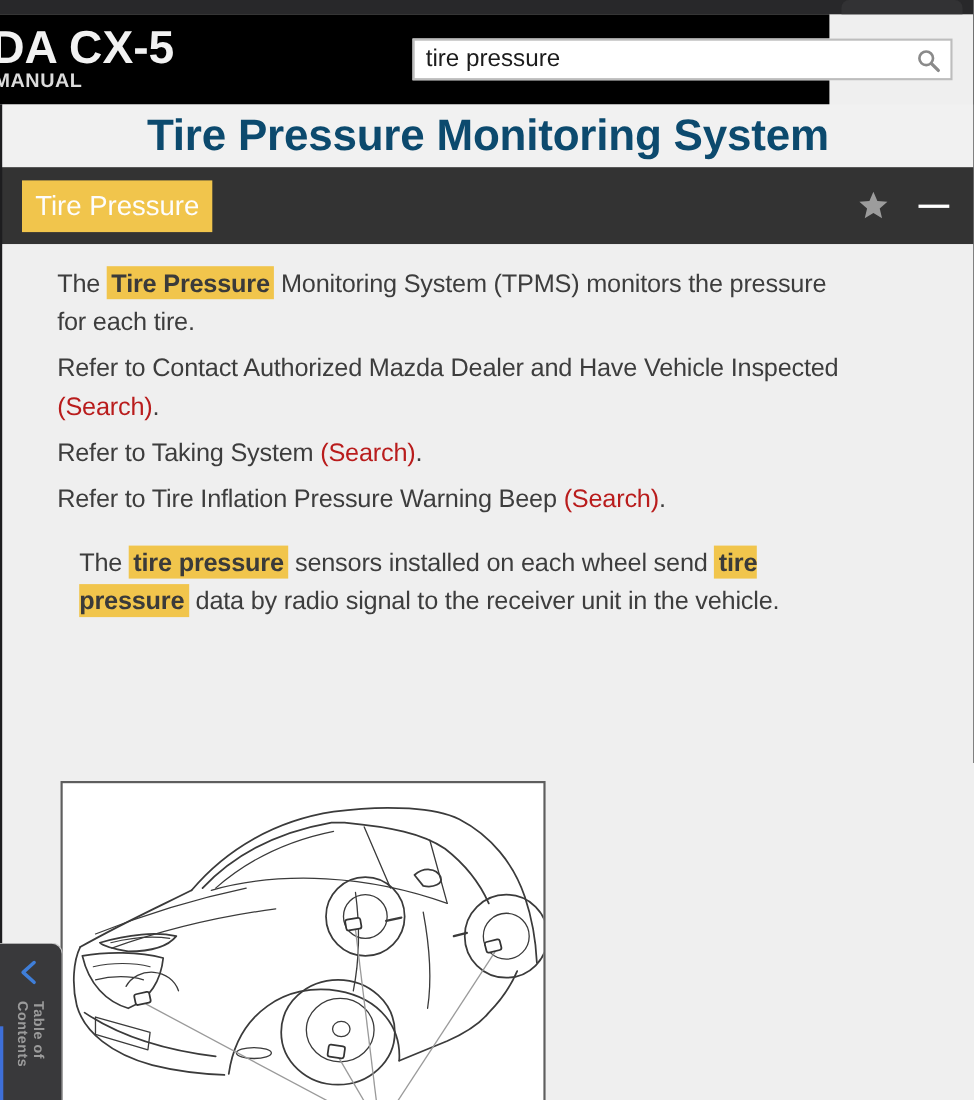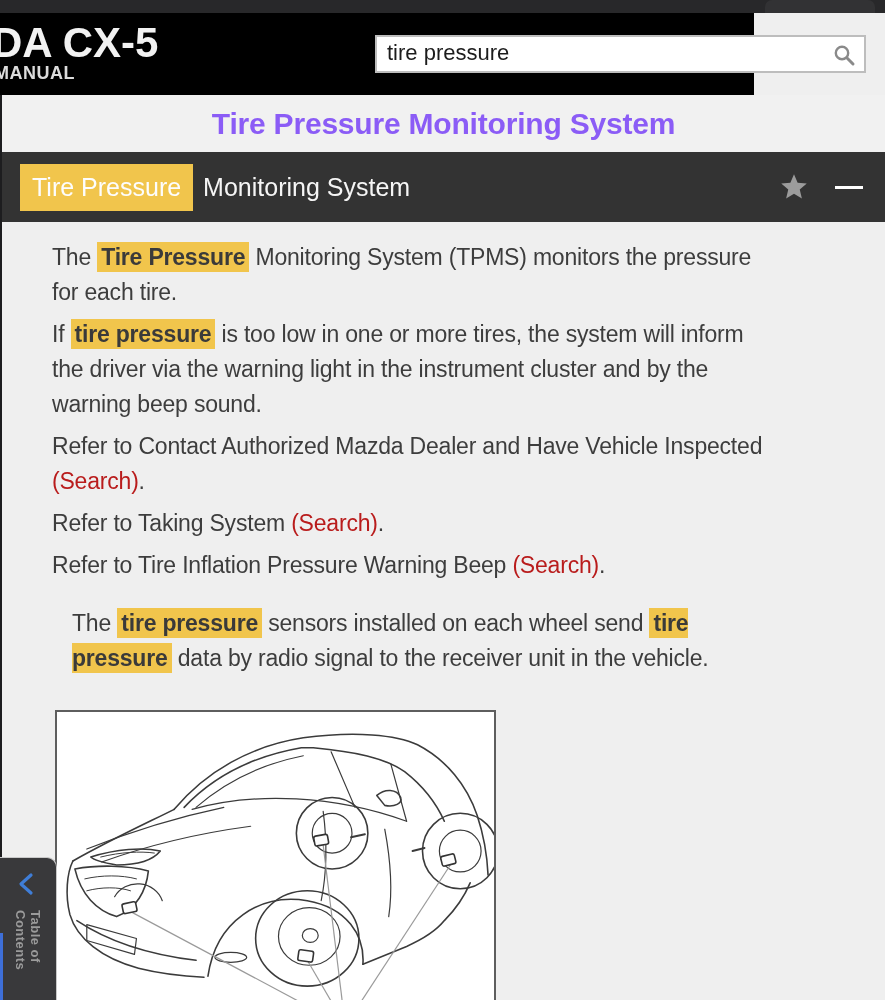--- a/index.html
+++ b/index.html
@@ -16,21 +16,21 @@
   .brand-main{position:absolute;left:-8px;top:6px;color:#f2f2f2;font-size:42px;font-weight:600;letter-spacing:0;white-space:nowrap;}
   .brand-sub{position:absolute;left:-6px;top:50px;color:#dcdcdc;font-size:18px;font-weight:700;letter-spacing:.5px;white-space:nowrap;}
   .searchbox{position:absolute;left:375px;top:22px;width:491px;height:38px;background:#fff;border:2px solid #bdbdbd;}
   .searchinput{position:absolute;left:0;top:0;width:100%;height:100%;border:none;outline:none;
                font-family:"Liberation Sans",sans-serif;font-size:22px;color:#1c1c1c;padding:0 44px 2px 10px;background:transparent;}
   .searchicon{position:absolute;right:8px;top:6px;width:24px;height:24px;cursor:pointer;}
 
   
   .titlebar{position:absolute;left:2px;top:95px;width:883px;height:57px;background:#f1f1f1;
             display:flex;align-items:center;justify-content:center;}
-  .titlebar h1{margin:0;font-size:30px;font-weight:800;color:#8b5cf6;letter-spacing:-.2px;}
+  .titlebar h1{margin:0;font-size:40px;font-weight:800;color:#0c4a6e;letter-spacing:-.2px;}
 
   
   .sectionbar{position:absolute;left:0;top:152px;width:885px;height:70px;background:#333;
               display:flex;align-items:center;padding-left:20px;}
   .chip{background:#f1c54c;color:#fdfdfd;font-size:25px;padding:9px 12px;margin-right:10px;}
   .sectionrest{color:#f5f5f5;font-size:25px;}
   .baricons{position:absolute;right:22px;top:0;height:70px;display:flex;align-items:center;gap:26px;}
   .minus{display:block;width:28px;height:3px;background:#fff;cursor:pointer;}
 
   
@@ -77,32 +77,30 @@
       </svg>
     </div>
   </div>
 
   <div class="titlebar">
     <h1>Tire Pressure Monitoring System</h1>
   </div>
 
   <div class="sectionbar">
     <span class="chip">Tire Pressure</span>
-    <span class="sectionrest">Monitoring System</span>
     <span class="baricons">
       <svg width="30" height="30" viewBox="0 0 24 24" style="cursor:pointer">
         <path d="M12 1.8 L14.9 8.6 L22.2 9.2 L16.6 14 L18.3 21.2 L12 17.4 L5.7 21.2 L7.4 14 L1.8 9.2 L9.1 8.6 Z" fill="#9c9c9c"></path>
       </svg>
       <span class="minus"></span>
     </span>
   </div>
 
   <main class="content">
       <p><span>The </span><span class="hl">Tire Pressure</span><span> Monitoring System (TPMS) monitors the pressure for each tire.</span></p>
-      <p><span>If </span><span class="hl">tire pressure</span><span> is too low in one or more tires, the system will inform the driver via the warning light in the instrument cluster and by the warning beep sound.</span></p>
       <p><span>Refer to Contact Authorized Mazda Dealer and Have Vehicle Inspected </span><span class="link">(Search)</span><span>.</span></p>
       <p><span>Refer to Taking System </span><span class="link">(Search)</span><span>.</span></p>
       <p><span>Refer to Tire Inflation Pressure Warning Beep </span><span class="link">(Search)</span><span>.</span></p>
       <p class="spaced"><span>The </span><span class="hl">tire pressure</span><span> sensors installed on each wheel send </span><span class="hl">tire pressure</span><span> data by radio signal to the receiver unit in the vehicle.</span></p>
     </main>
 
   <div class="figure">
     <svg viewBox="0 0 440 298">
       <g fill="none" stroke="#3b3b3b" stroke-width="1.6" stroke-linecap="round" stroke-linejoin="round">
 

